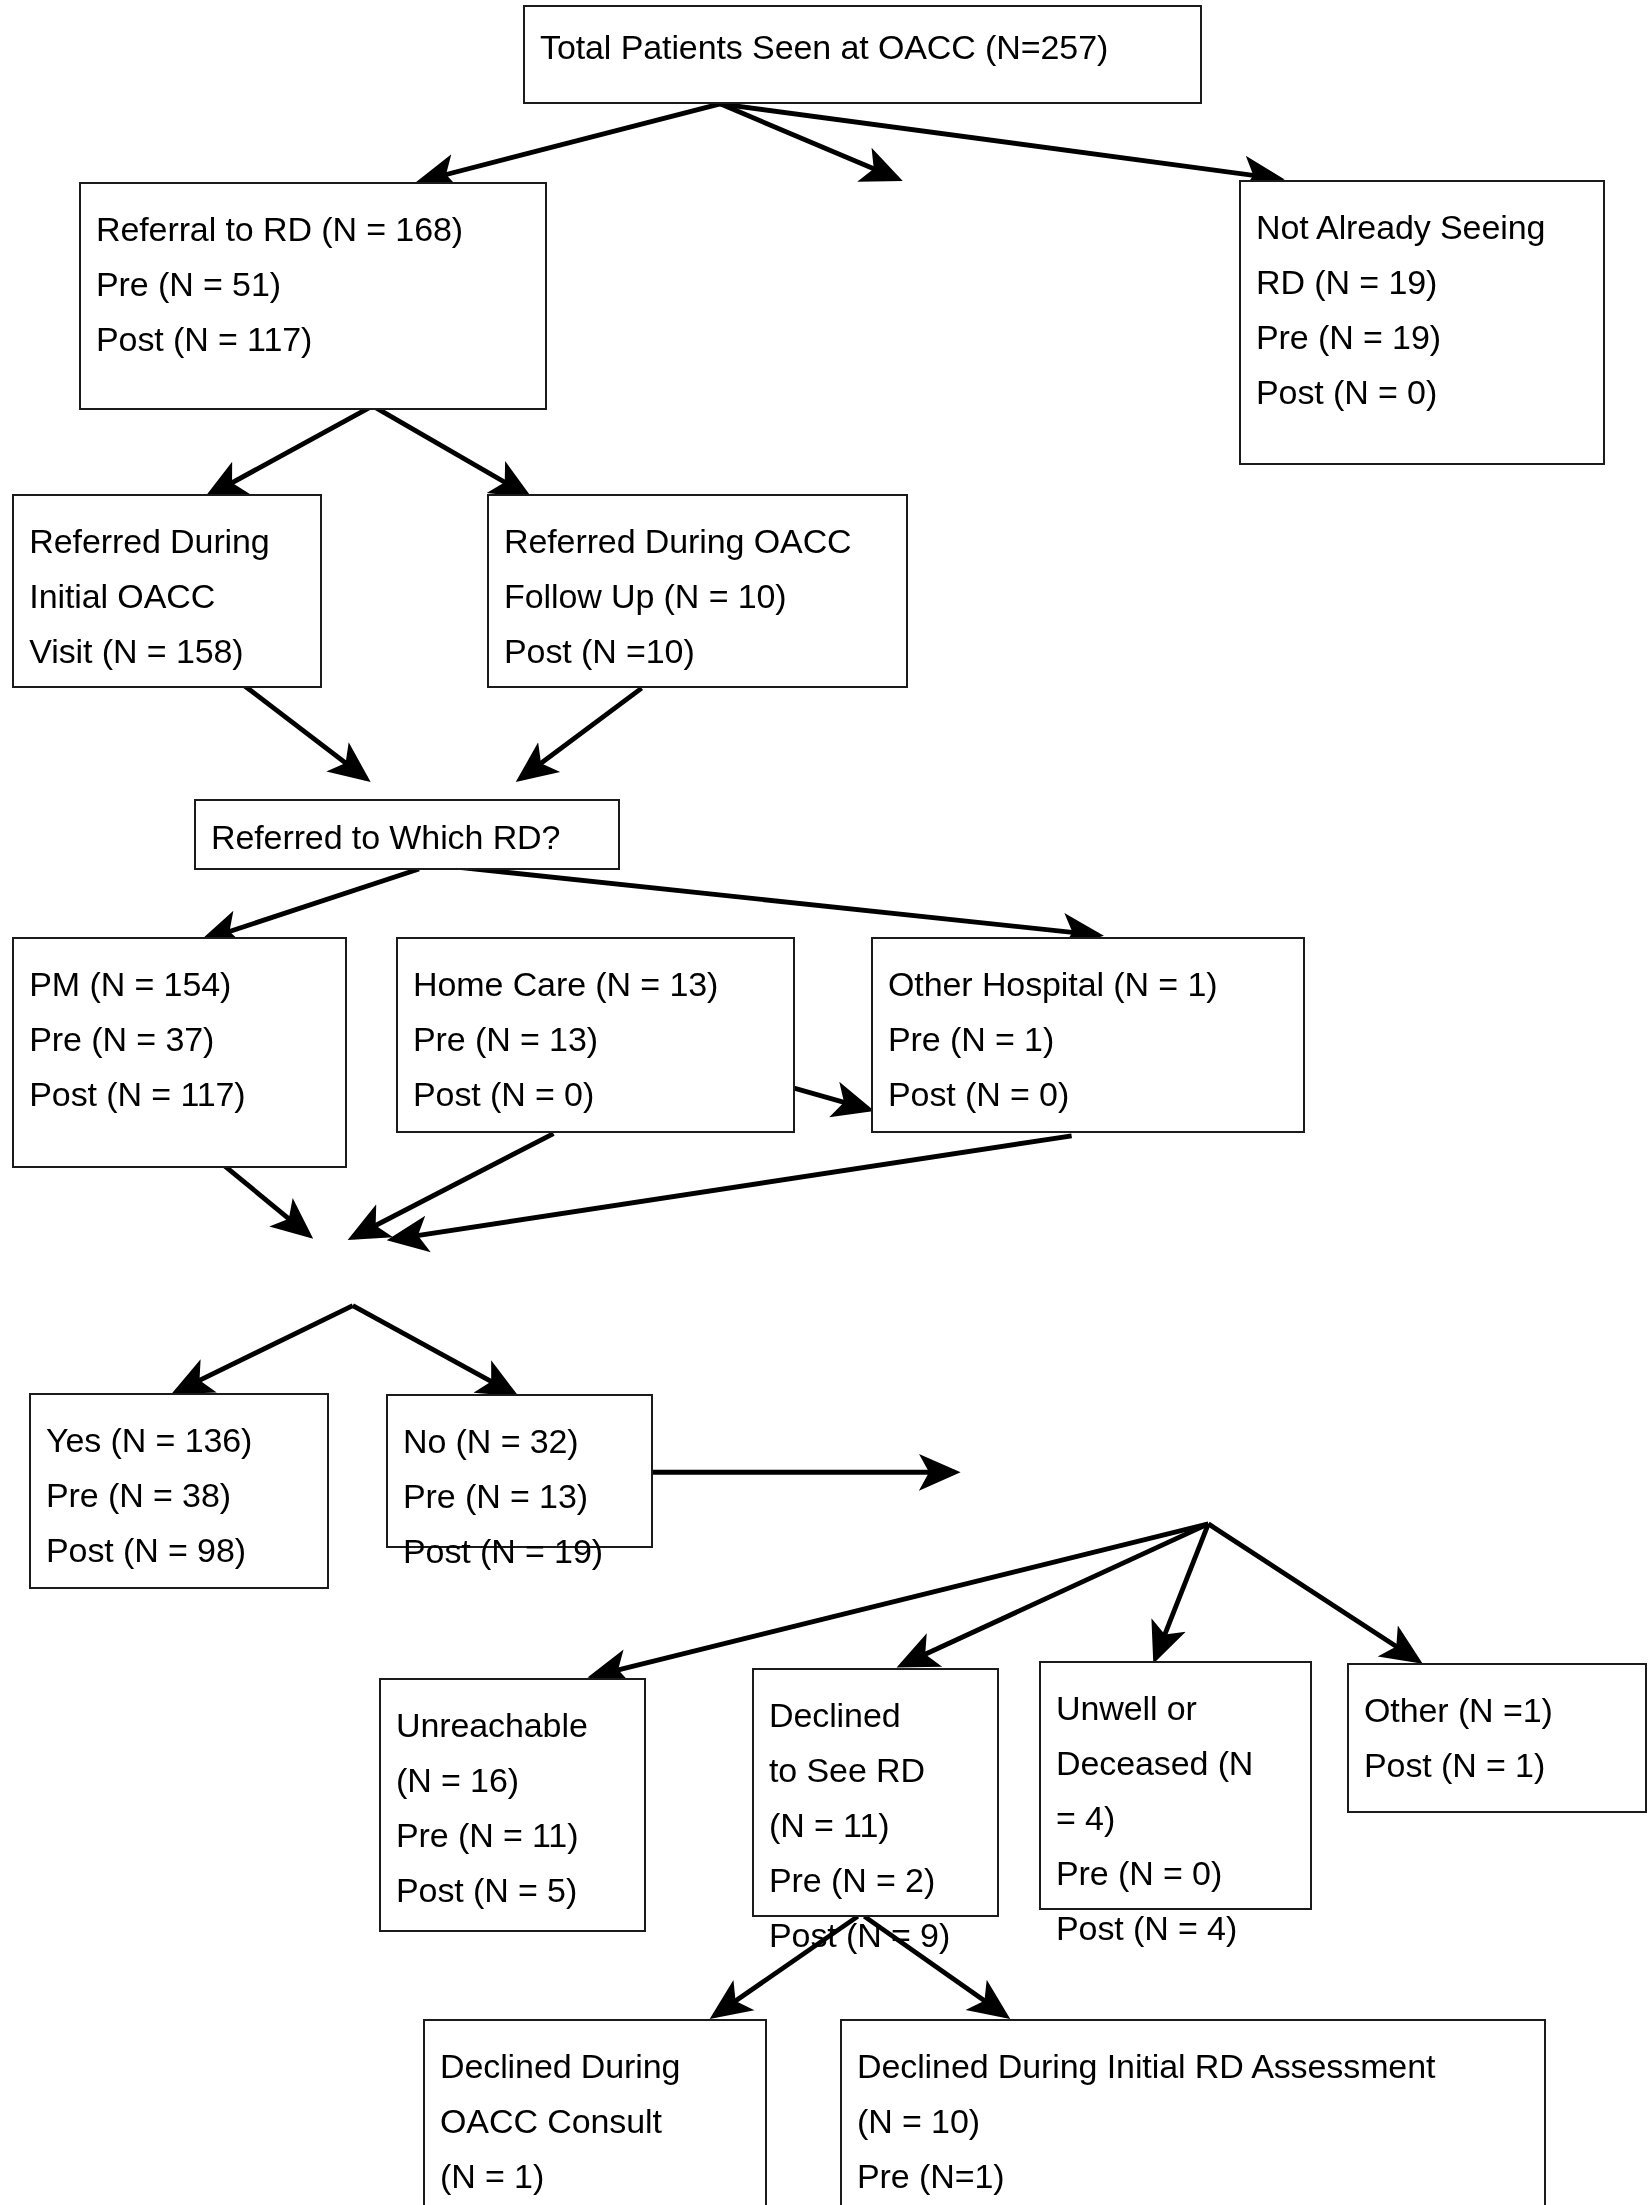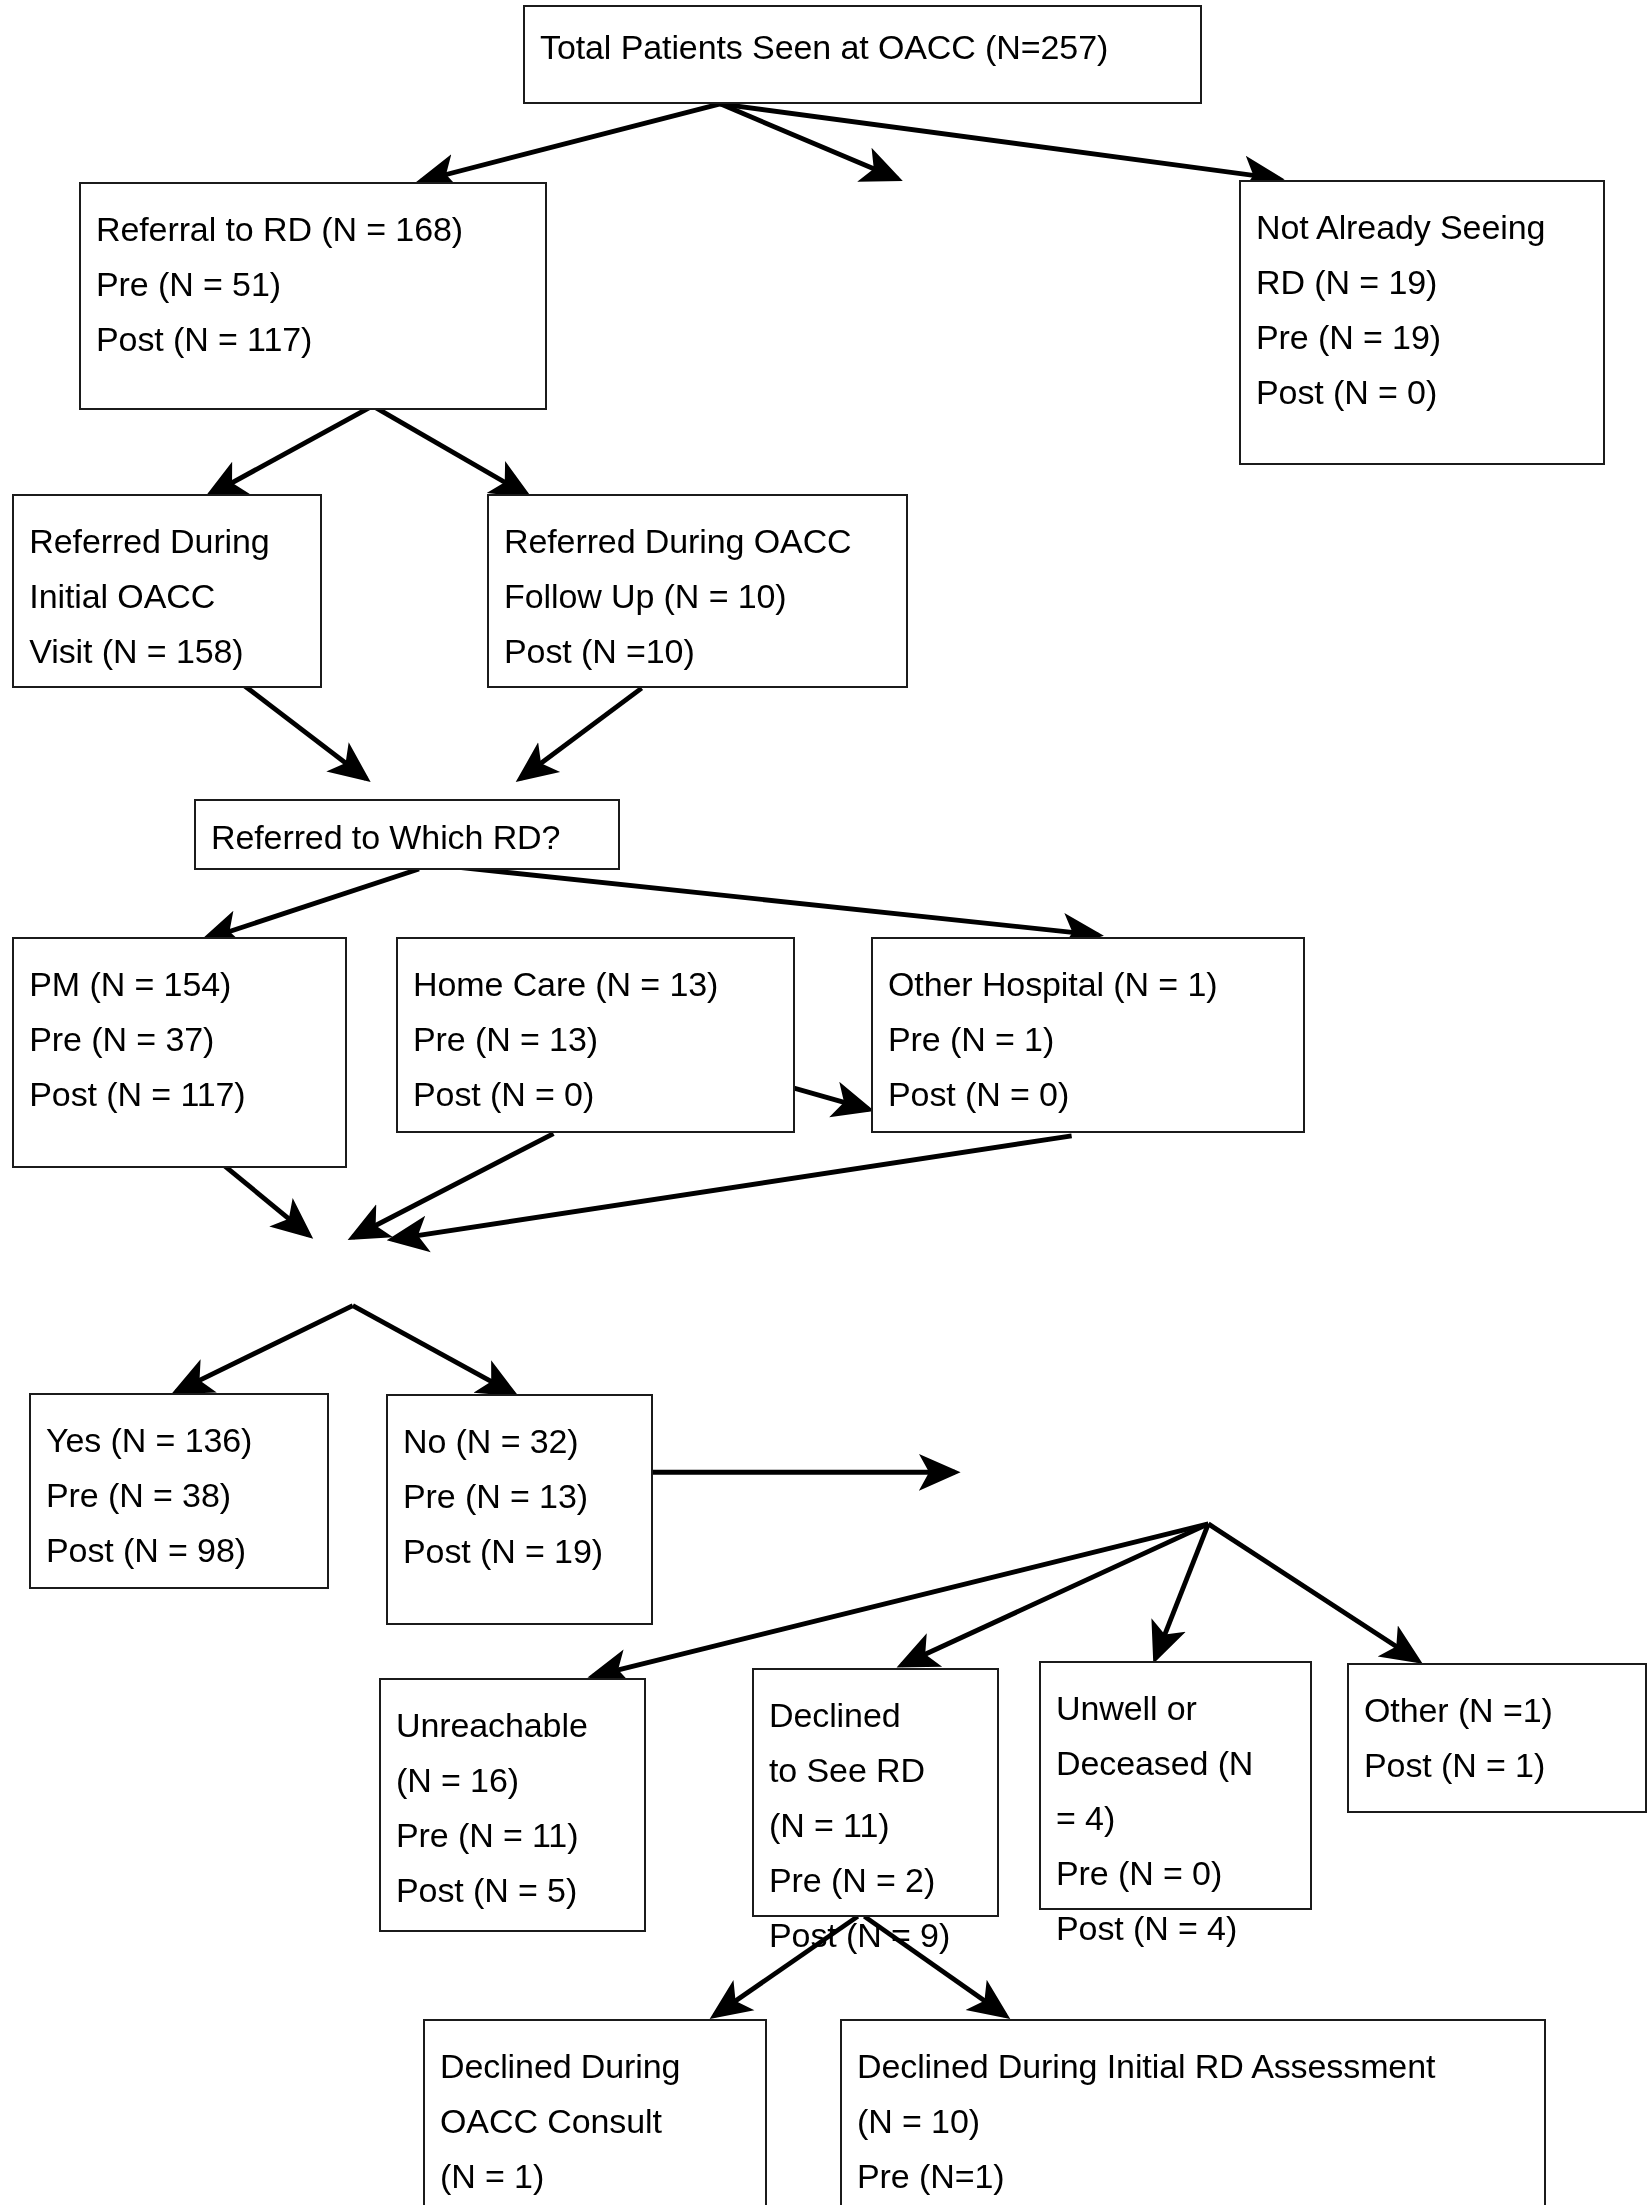--- a/index.html
+++ b/index.html
@@ -144,21 +144,21 @@
     <span class="line">Post (N = 0)</span>
   </div>
 
 
   <div class="node" style="left:29px; top:1393px; width:300px; height:196px;">
     <span class="line">Yes (N = 136)</span>
     <span class="line">Pre (N = 38)</span>
     <span class="line">Post (N = 98)</span>
   </div>
 
-  <div class="node" style="left:386px; top:1394px; width:267px; height:231px;">
+  <div class="node" style="left:386px; top:1394px; width:267px; height:154px;">
     <span class="line">No (N = 32)</span>
     <span class="line">Pre (N = 13)</span>
     <span class="line">Post (N = 19)</span>
   </div>
 
 
   <div class="node" style="left:379px; top:1678px; width:267px; height:254px;">
     <span class="line">Unreachable</span>
     <span class="line">(N = 16)</span>
     <span class="line">Pre (N = 11)</span>

